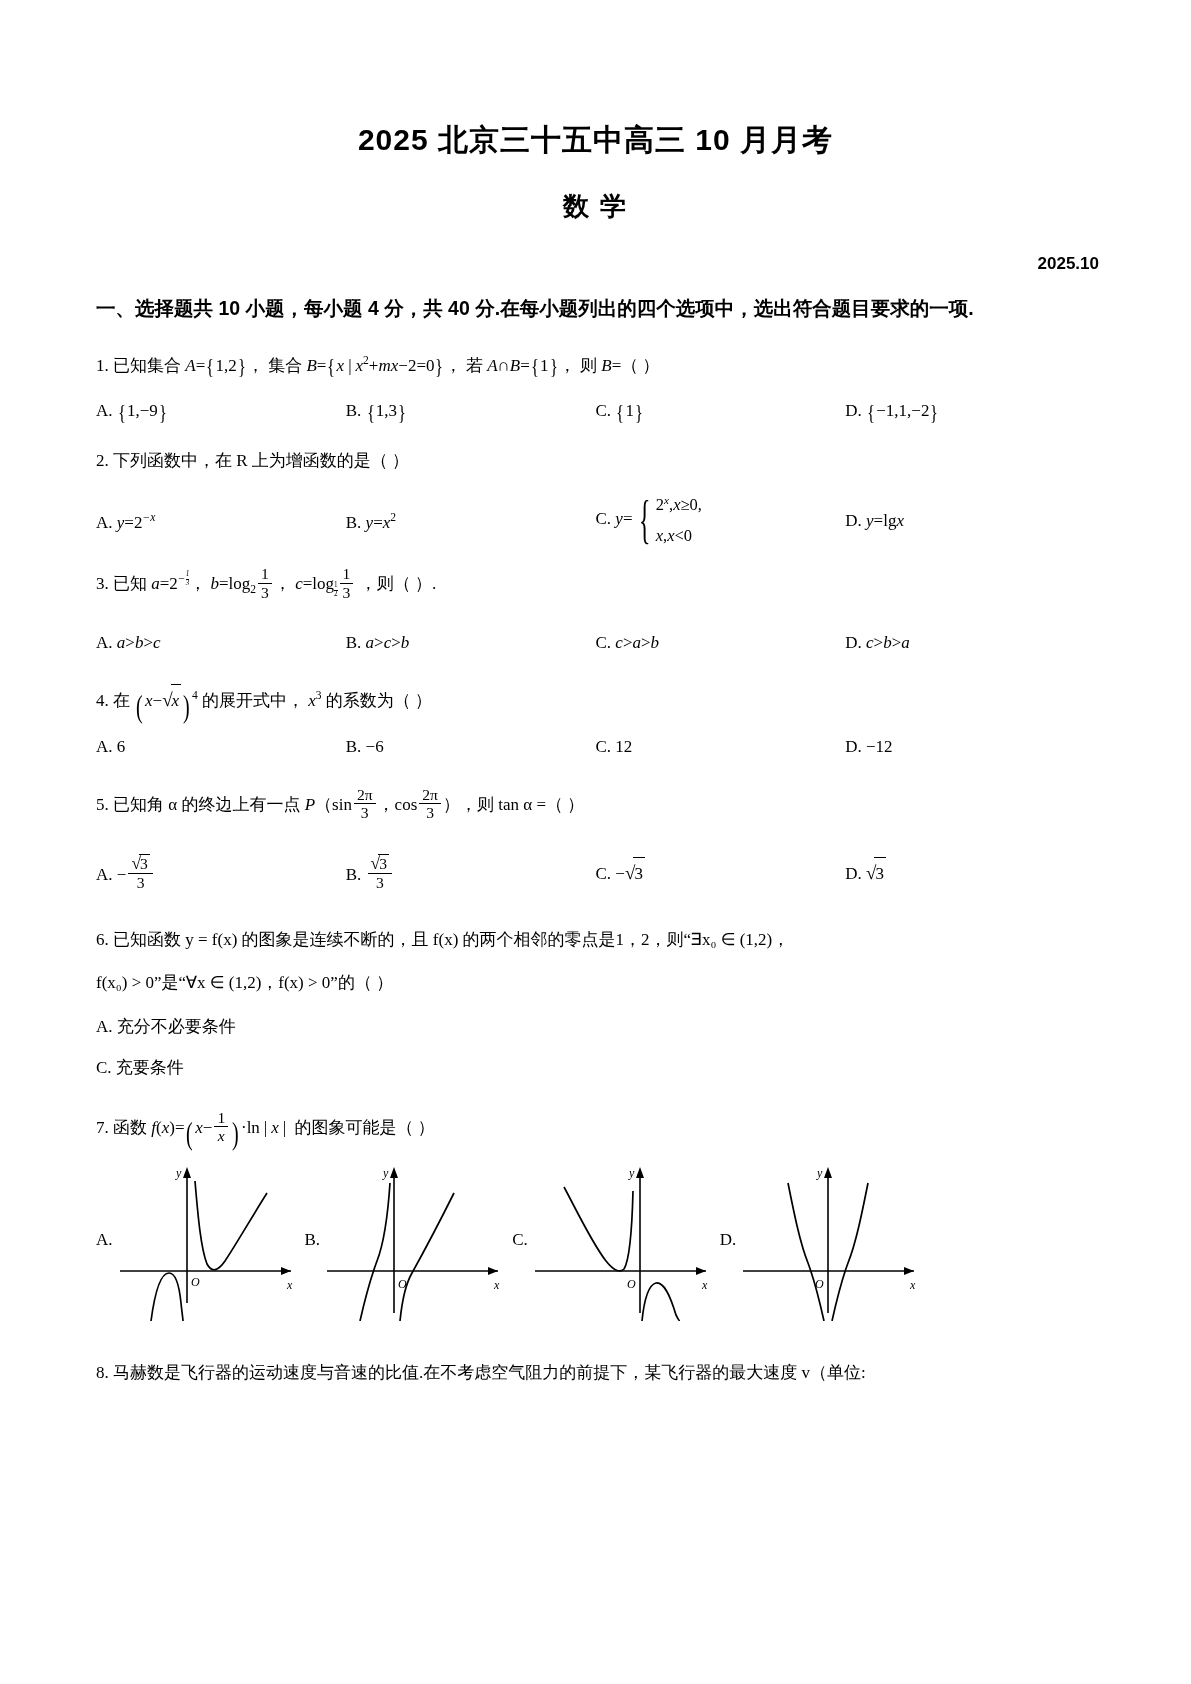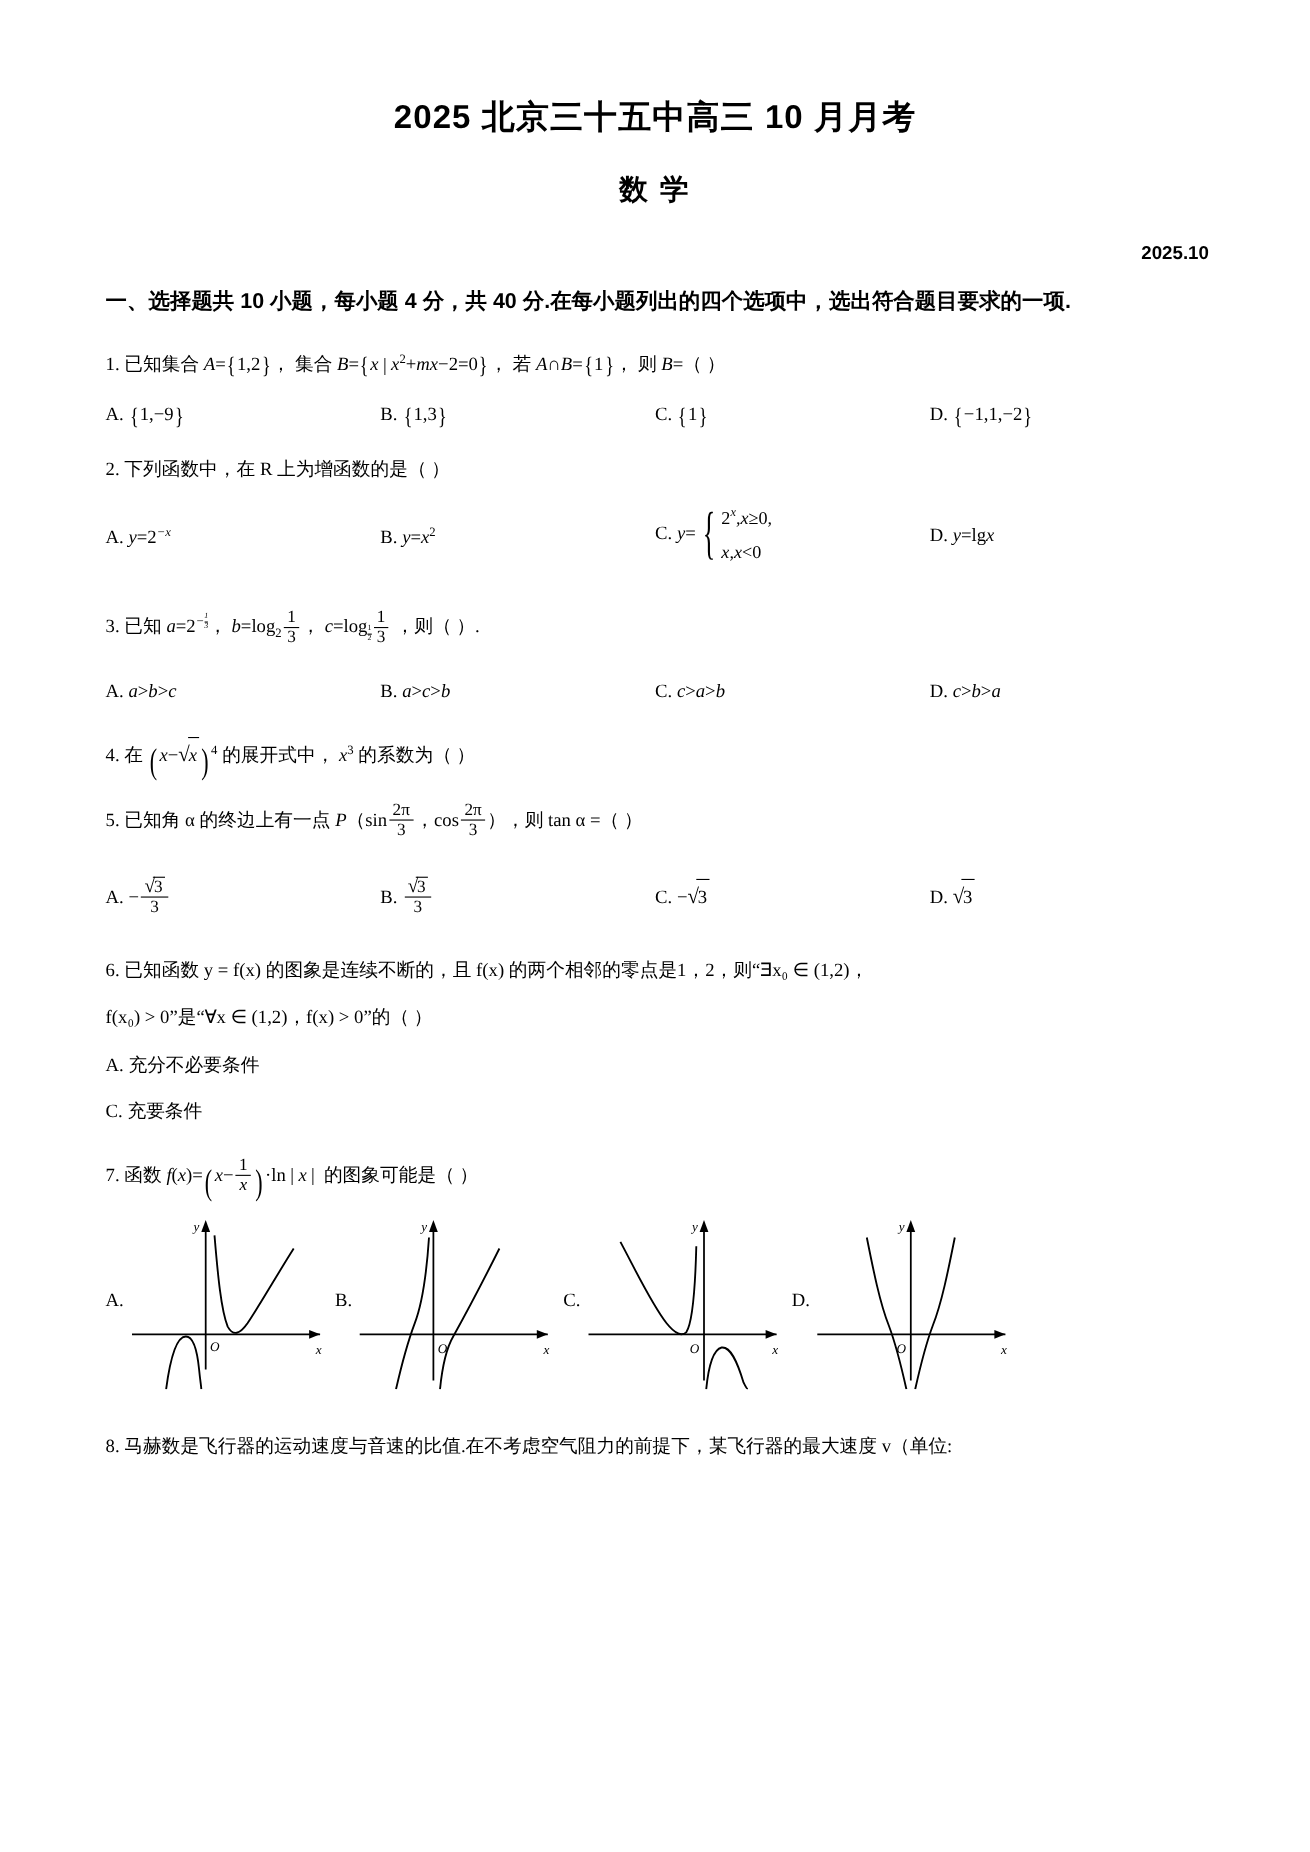--- a/index.html
+++ b/index.html
@@ -13,21 +13,21 @@
   }
   .page { position:relative; width:1191px; height:1684px; }
 
   
   .doc-title {
     text-align:center;
     font-family:"Liberation Sans", sans-serif;
     font-weight:bold;
     font-size:30px;
     letter-spacing:1px;
-    margin-top:86px;
+    margin-top:120px;
   }
   .doc-subject {
     text-align:center;
     font-family:"Liberation Sans", sans-serif;
     font-weight:bold;
     font-size:26px;
     letter-spacing:2px;
     margin-top:28px;
   }
   .doc-date {
@@ -214,21 +214,21 @@
               </span>
             </span>
         </div>
         <div>
           <span>D.</span>
           <span class="mi">y</span><span class="mo">=</span><span class="mn">lg</span><span class="mi">x</span>
         </div>
       </div>
     </div>
 
-    <div class="q" style="margin-top:32px;">
+    <div class="q" style="margin-top:12px;">
       <span class="q-line">
         <span>3.</span>
         <span>已知</span>
         <span class="mi">a</span><span class="mo">=</span><span class="mn">2</span><sup class="e">−<span class="sfrac"><span class="num">1</span><span class="den">3</span></span></sup><span>，</span>
         <span class="mi">b</span><span class="mo">=</span><span class="mn">log</span><sub class="en">2</sub><span class="frac"><span class="num">1</span><span class="den">3</span></span><span>，</span>
         <span class="mi">c</span><span class="mo">=</span><span class="mn">log</span><sub class="en"><span class="sfrac"><span class="num">1</span><span class="den">2</span></span></sub><span class="frac"><span class="num">1</span><span class="den">3</span></span>
         <span>，则（  ）.</span>
       </span>
       <div class="opts" style="margin-top:22px;">
         <div>
@@ -252,20 +252,38 @@
 
     <div class="q" style="margin-top:22px;">
       <span class="q-line">
         <span>4.</span>
         <span>在</span>
         <span class="bigparen">(</span><span class="mi">x</span><span class="mo">−</span><span class="sqrt"><span class="radical">√</span><span class="rad-body mi">x</span></span><span class="bigparen">)</span><sup class="en">4</sup>
         <span>的展开式中，</span>
         <span class="mi">x</span><sup class="en">3</sup>
         <span>的系数为（  ）</span>
       </span>
+      <div class="opts">
+        <div>
+          <span>A.</span>
+          <span class="mn">6</span>
+        </div>
+        <div>
+          <span>B.</span>
+          <span class="mn">−6</span>
+        </div>
+        <div>
+          <span>C.</span>
+          <span class="mn">12</span>
+        </div>
+        <div>
+          <span>D.</span>
+          <span class="mn">−12</span>
+        </div>
+      </div>
     </div>
 
     <div class="q" style="margin-top:24px;">
       <span class="q-line">
         <span>5.</span>
         <span>已知角 α 的终边上有一点 </span>
         <span class="mi">P</span><span>（</span><span class="mn">sin</span><span class="frac"><span class="num">2π</span><span class="den">3</span></span><span>，</span><span class="mn">cos</span><span class="frac"><span class="num">2π</span><span class="den">3</span></span><span>），则 </span><span class="mn">tan</span><span> α =（    ）</span>
       </span>
       <div class="opts tall" style="margin-top:20px;">
         <div>

